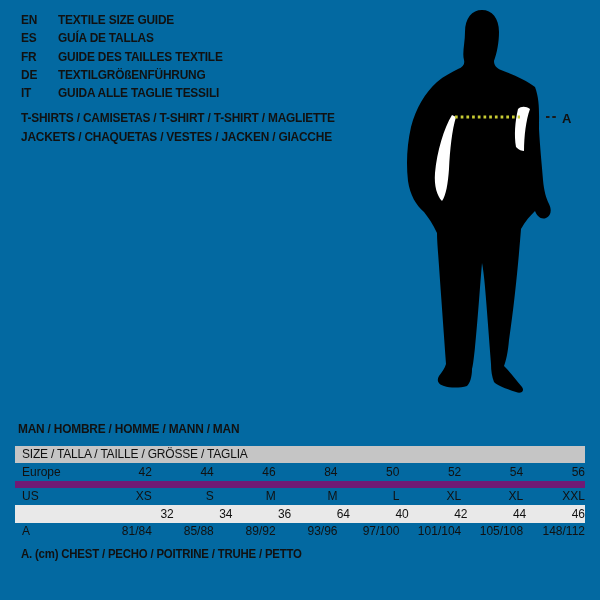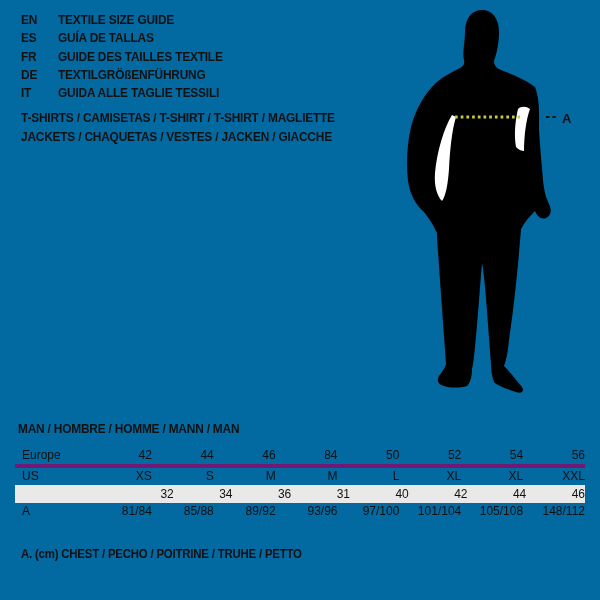--- a/index.html
+++ b/index.html
@@ -20,21 +20,21 @@
 
   
   .section-title{position:absolute;left:18px;top:422px;font-weight:bold;font-size:12.5px;letter-spacing:-0.2px;transform:scaleX(0.95);transform-origin:left top;white-space:nowrap;}
 
   
   .size-table{position:absolute;left:15px;top:446px;width:570px;font-size:12px;}
   .tbl-header{background:#c5c5c5;height:17px;line-height:17px;padding-left:7px;letter-spacing:-0.2px;}
   .tbl-row{display:grid;grid-template-columns:75px repeat(8,1fr);height:17.5px;align-items:center;}
   .tbl-row .label{padding-left:7px;text-align:left;}
   .tbl-row .val{text-align:right;}
-  .row-europe{border-bottom:4px solid #701a75;}
+  .row-europe{border-bottom:7px solid #701a75;}
   .row-blank{background:#e9e9e9;padding-left:25px;}
 
   
   .footnote{position:absolute;left:21px;top:547px;font-weight:bold;font-size:12px;letter-spacing:-0.2px;transform:scaleX(0.95);transform-origin:left top;white-space:nowrap;}
 </style>
 </head>
 <body>
 
 <div class="page">
 
@@ -105,20 +105,21 @@
     <path fill="#fff" d="M 52,110 C 44,123 37,146 35,168 C 34,181 37,191 42,196 C 46,191 48,178 49,164 C 50,144 52,125 56,112 Z"></path>
     <path fill="#fff" d="M 118,104 C 115,117 114,130 116,142 C 119,145 122,146 124,146 C 124,131 126,115 130,104 C 126,101 121,101 118,104 Z"></path>
     <line x1="55" y1="112" x2="120" y2="112" stroke="#c9cc34" stroke-width="3" stroke-dasharray="2.7 3"></line>
     <line x1="146" y1="112" x2="158" y2="112" stroke="#1a1a1a" stroke-width="1.8" stroke-dasharray="3.5 2.8"></line>
     <text x="162" y="117.5" font-size="13" font-weight="bold" fill="#111" font-family="Liberation Sans, sans-serif">A</text>
   </svg>
 
   <div class="section-title">MAN / HOMBRE / HOMME / MANN / MAN</div>
 
   <div class="size-table">
+    <div class="tbl-header">SIZE / TALLA / TAILLE / GRÖSSE / TAGLIA</div>
 
     <div class="tbl-row row-europe">
       <div class="label">Europe</div>
       <div class="val">42</div>
       <div class="val">44</div>
       <div class="val">46</div>
       <div class="val">84</div>
       <div class="val">50</div>
       <div class="val">52</div>
       <div class="val">54</div>
@@ -135,21 +136,21 @@
       <div class="val">XL</div>
       <div class="val">XL</div>
       <div class="val">XXL</div>
     </div>
 
     <div class="tbl-row row-blank">
       <div class="label"></div>
       <div class="val">32</div>
       <div class="val">34</div>
       <div class="val">36</div>
-      <div class="val">31</div>
+      <div class="val">64</div>
       <div class="val">40</div>
       <div class="val">42</div>
       <div class="val">44</div>
       <div class="val">46</div>
     </div>
 
     <div class="tbl-row">
       <div class="label">A</div>
       <div class="val">81/84</div>
       <div class="val">85/88</div>

